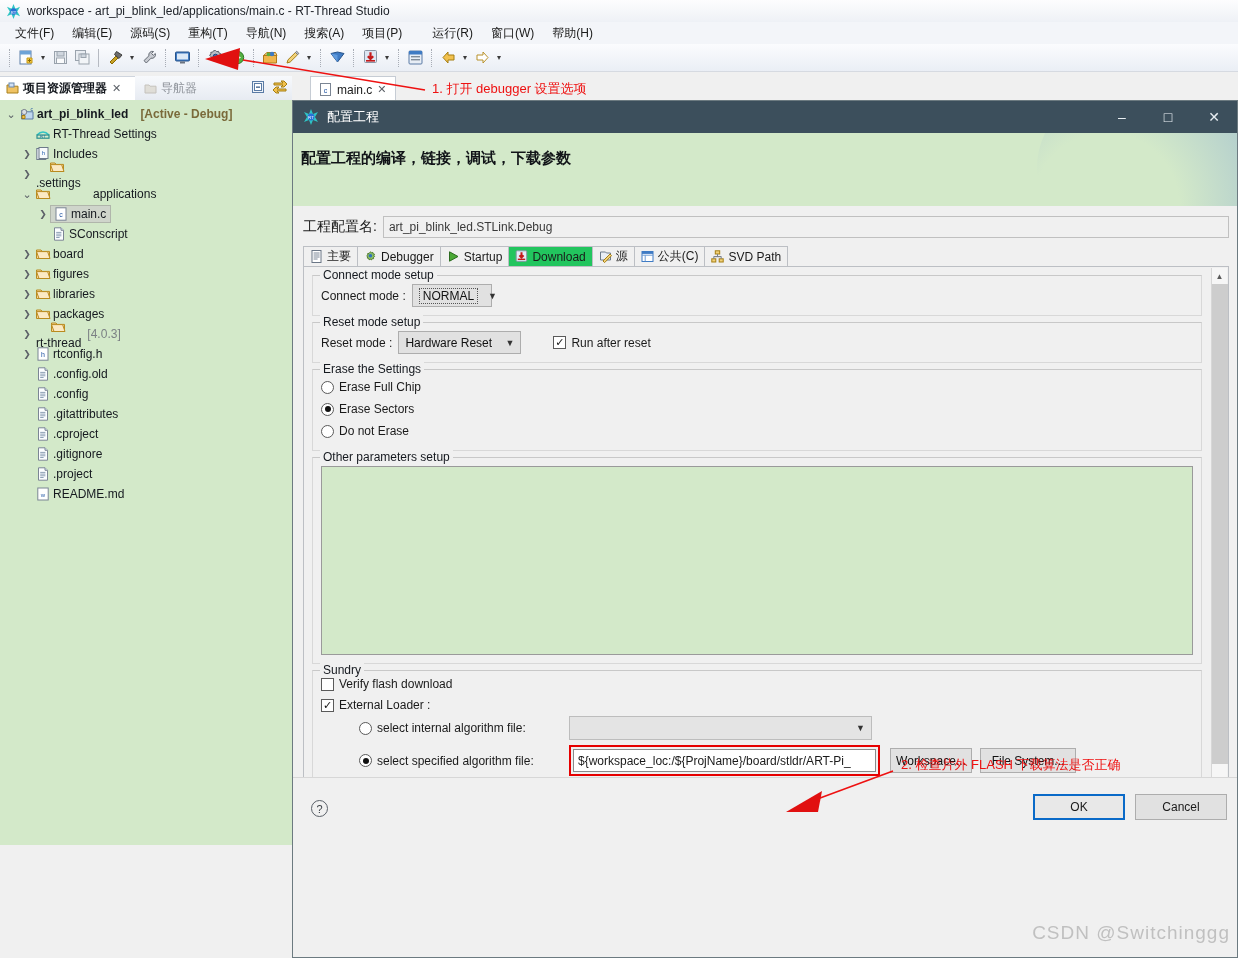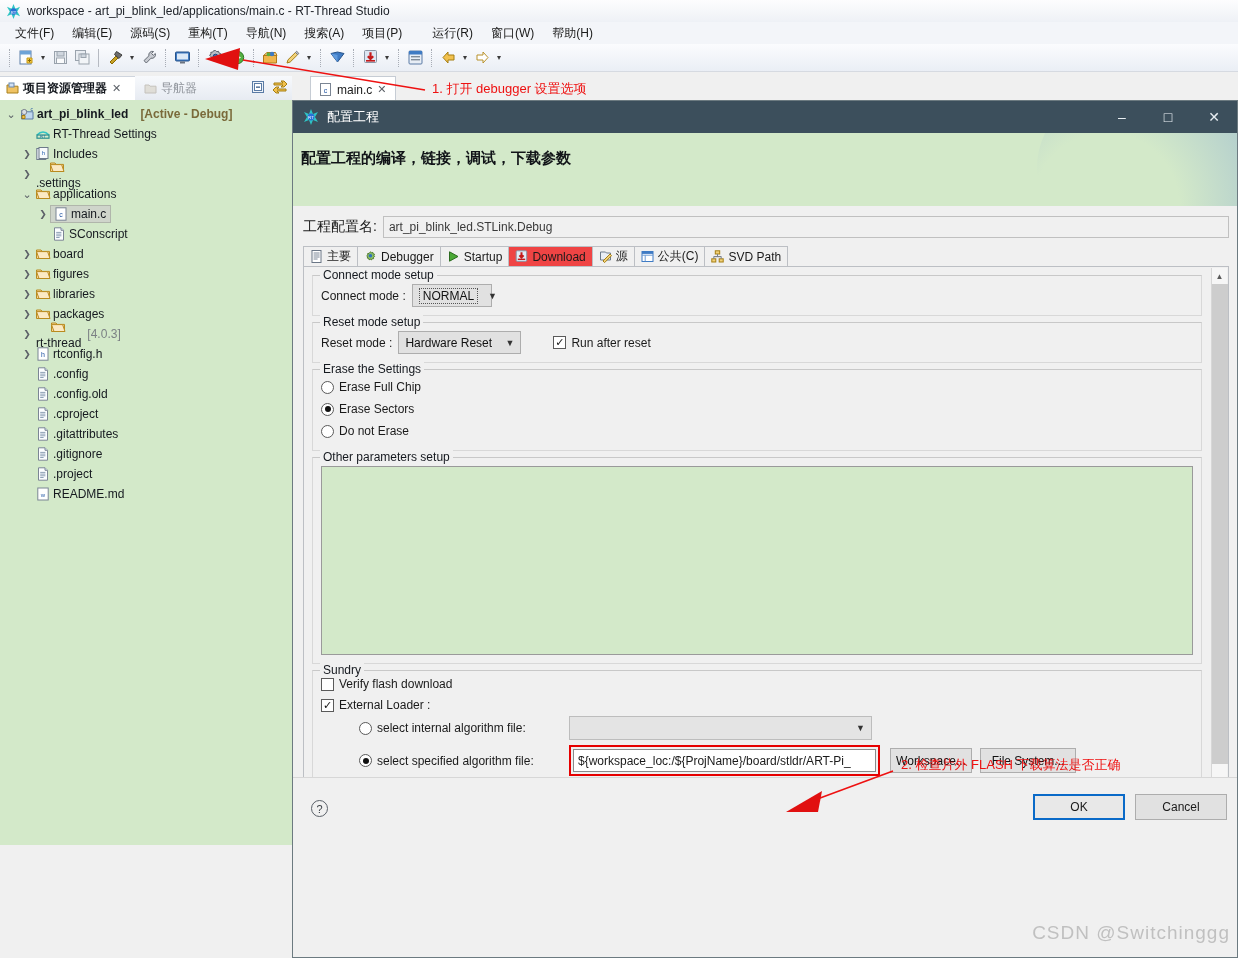--- a/index.html
+++ b/index.html
@@ -152,21 +152,21 @@
 
   .dlg-tabs {
     display: flex; align-items: flex-end; margin: 2px 8px 0 10px;
     border-bottom: 1px solid #bcbfc4; height: 21px;
   }
   .dlg-tab {
     display: flex; align-items: center; height: 20px; padding: 0 6px;
     font-size: 12px; border: 1px solid #bcbfc4; border-bottom: none;
     background: #f0f0f0; margin-right: -1px; white-space: nowrap;
   }
-  .dlg-tab.active { background: #ef4444; align-items: center; }
+  .dlg-tab.active { background: #22c55e; align-items: center; }
   .dlg-tab .ic { margin-right: 4px; display:flex; }
 
   .tab-content {
     position: relative; margin: 0 8px 0 10px; height: 578px;
     border: 1px solid #bcbfc4; border-top: none; background: #f0f0f0;
     padding: 8px 8px 0 8px;
   }
   .tc-scroll {
     position: absolute; right: 1px; top: 1px; width: 16px; bottom: 1px;
     background: #f6f6f6; border-left: 1px solid #d7d7d7;
@@ -508,21 +508,21 @@
               <svg width="16" height="16" viewBox="0 0 16 16">
                 <path d="M1.5 4h4.5l1.2 1.4H14.5V12.5H1.5z" fill="#f7d99b" stroke="#b98a1e"></path>
                 <path d="M1.5 5.6 L4 12.5h11l-2.4-6.9z" fill="#fbe9c3" stroke="#b98a1e"></path>
               </svg>
             </span>
             <span class="tree-label">.settings</span>
           </span>
         </div>
         <div class="tree-row" style="padding-left: 20px;">
           <span class="twisty" style="font-size: 11px; line-height: 8px;">⌄</span>
-          <span style="display: flex; align-items: center;">
+          <span style="display: flex; align-items: center; gap: 40px;">
             <span class="tree-ic">
               <svg width="16" height="16" viewBox="0 0 16 16">
                 <path d="M1.5 4h4.5l1.2 1.4H14.5V12.5H1.5z" fill="#f7d99b" stroke="#b98a1e"></path>
                 <path d="M1.5 5.6 L4 12.5h11l-2.4-6.9z" fill="#fbe9c3" stroke="#b98a1e"></path>
               </svg>
             </span>
             <span class="tree-label">applications</span>
           </span>
         </div>
         <div class="tree-row" style="padding-left: 36px;">
@@ -626,60 +626,60 @@
         <div class="tree-row" style="padding-left: 20px;">
           <span class="twisty"></span>
           <span style="display: flex; align-items: center;">
             <span class="tree-ic">
               <svg width="14" height="14" viewBox="0 0 14 14">
                 <path d="M2.5 0.8h6.5L11.5 3.3V13.2H2.5z" fill="#fbfdff" stroke="#7b8594"></path>
                 <path d="M9 0.8v2.5h2.5" fill="#dde6f0" stroke="#7b8594"></path>
                 <path d="M4.2 5.4h5.2M4.2 7.1h5.2M4.2 8.8h5.2M4.2 10.5h3.4" stroke="#8ea0b6"></path>
               </svg>
             </span>
-            <span class="tree-label">.config</span>
+            <span class="tree-label">.config.old</span>
           </span>
         </div>
         <div class="tree-row" style="padding-left: 20px;">
           <span class="twisty"></span>
           <span style="display: flex; align-items: center;">
             <span class="tree-ic">
               <svg width="14" height="14" viewBox="0 0 14 14">
                 <path d="M2.5 0.8h6.5L11.5 3.3V13.2H2.5z" fill="#fbfdff" stroke="#7b8594"></path>
                 <path d="M9 0.8v2.5h2.5" fill="#dde6f0" stroke="#7b8594"></path>
                 <path d="M4.2 5.4h5.2M4.2 7.1h5.2M4.2 8.8h5.2M4.2 10.5h3.4" stroke="#8ea0b6"></path>
               </svg>
             </span>
-            <span class="tree-label">.config.old</span>
+            <span class="tree-label">.config</span>
           </span>
         </div>
         <div class="tree-row" style="padding-left: 20px;">
           <span class="twisty"></span>
           <span style="display: flex; align-items: center;">
             <span class="tree-ic">
               <svg width="14" height="14" viewBox="0 0 14 14">
                 <path d="M2.5 0.8h6.5L11.5 3.3V13.2H2.5z" fill="#fbfdff" stroke="#7b8594"></path>
                 <path d="M9 0.8v2.5h2.5" fill="#dde6f0" stroke="#7b8594"></path>
                 <path d="M4.2 5.4h5.2M4.2 7.1h5.2M4.2 8.8h5.2M4.2 10.5h3.4" stroke="#8ea0b6"></path>
               </svg>
             </span>
-            <span class="tree-label">.cproject</span>
+            <span class="tree-label">.gitattributes</span>
           </span>
         </div>
         <div class="tree-row" style="padding-left: 20px;">
           <span class="twisty"></span>
           <span style="display: flex; align-items: center;">
             <span class="tree-ic">
               <svg width="14" height="14" viewBox="0 0 14 14">
                 <path d="M2.5 0.8h6.5L11.5 3.3V13.2H2.5z" fill="#fbfdff" stroke="#7b8594"></path>
                 <path d="M9 0.8v2.5h2.5" fill="#dde6f0" stroke="#7b8594"></path>
                 <path d="M4.2 5.4h5.2M4.2 7.1h5.2M4.2 8.8h5.2M4.2 10.5h3.4" stroke="#8ea0b6"></path>
               </svg>
             </span>
-            <span class="tree-label">.gitattributes</span>
+            <span class="tree-label">.cproject</span>
           </span>
         </div>
         <div class="tree-row" style="padding-left: 20px;">
           <span class="twisty"></span>
           <span style="display: flex; align-items: center;">
             <span class="tree-ic">
               <svg width="14" height="14" viewBox="0 0 14 14">
                 <path d="M2.5 0.8h6.5L11.5 3.3V13.2H2.5z" fill="#fbfdff" stroke="#7b8594"></path>
                 <path d="M9 0.8v2.5h2.5" fill="#dde6f0" stroke="#7b8594"></path>
                 <path d="M4.2 5.4h5.2M4.2 7.1h5.2M4.2 8.8h5.2M4.2 10.5h3.4" stroke="#8ea0b6"></path>

